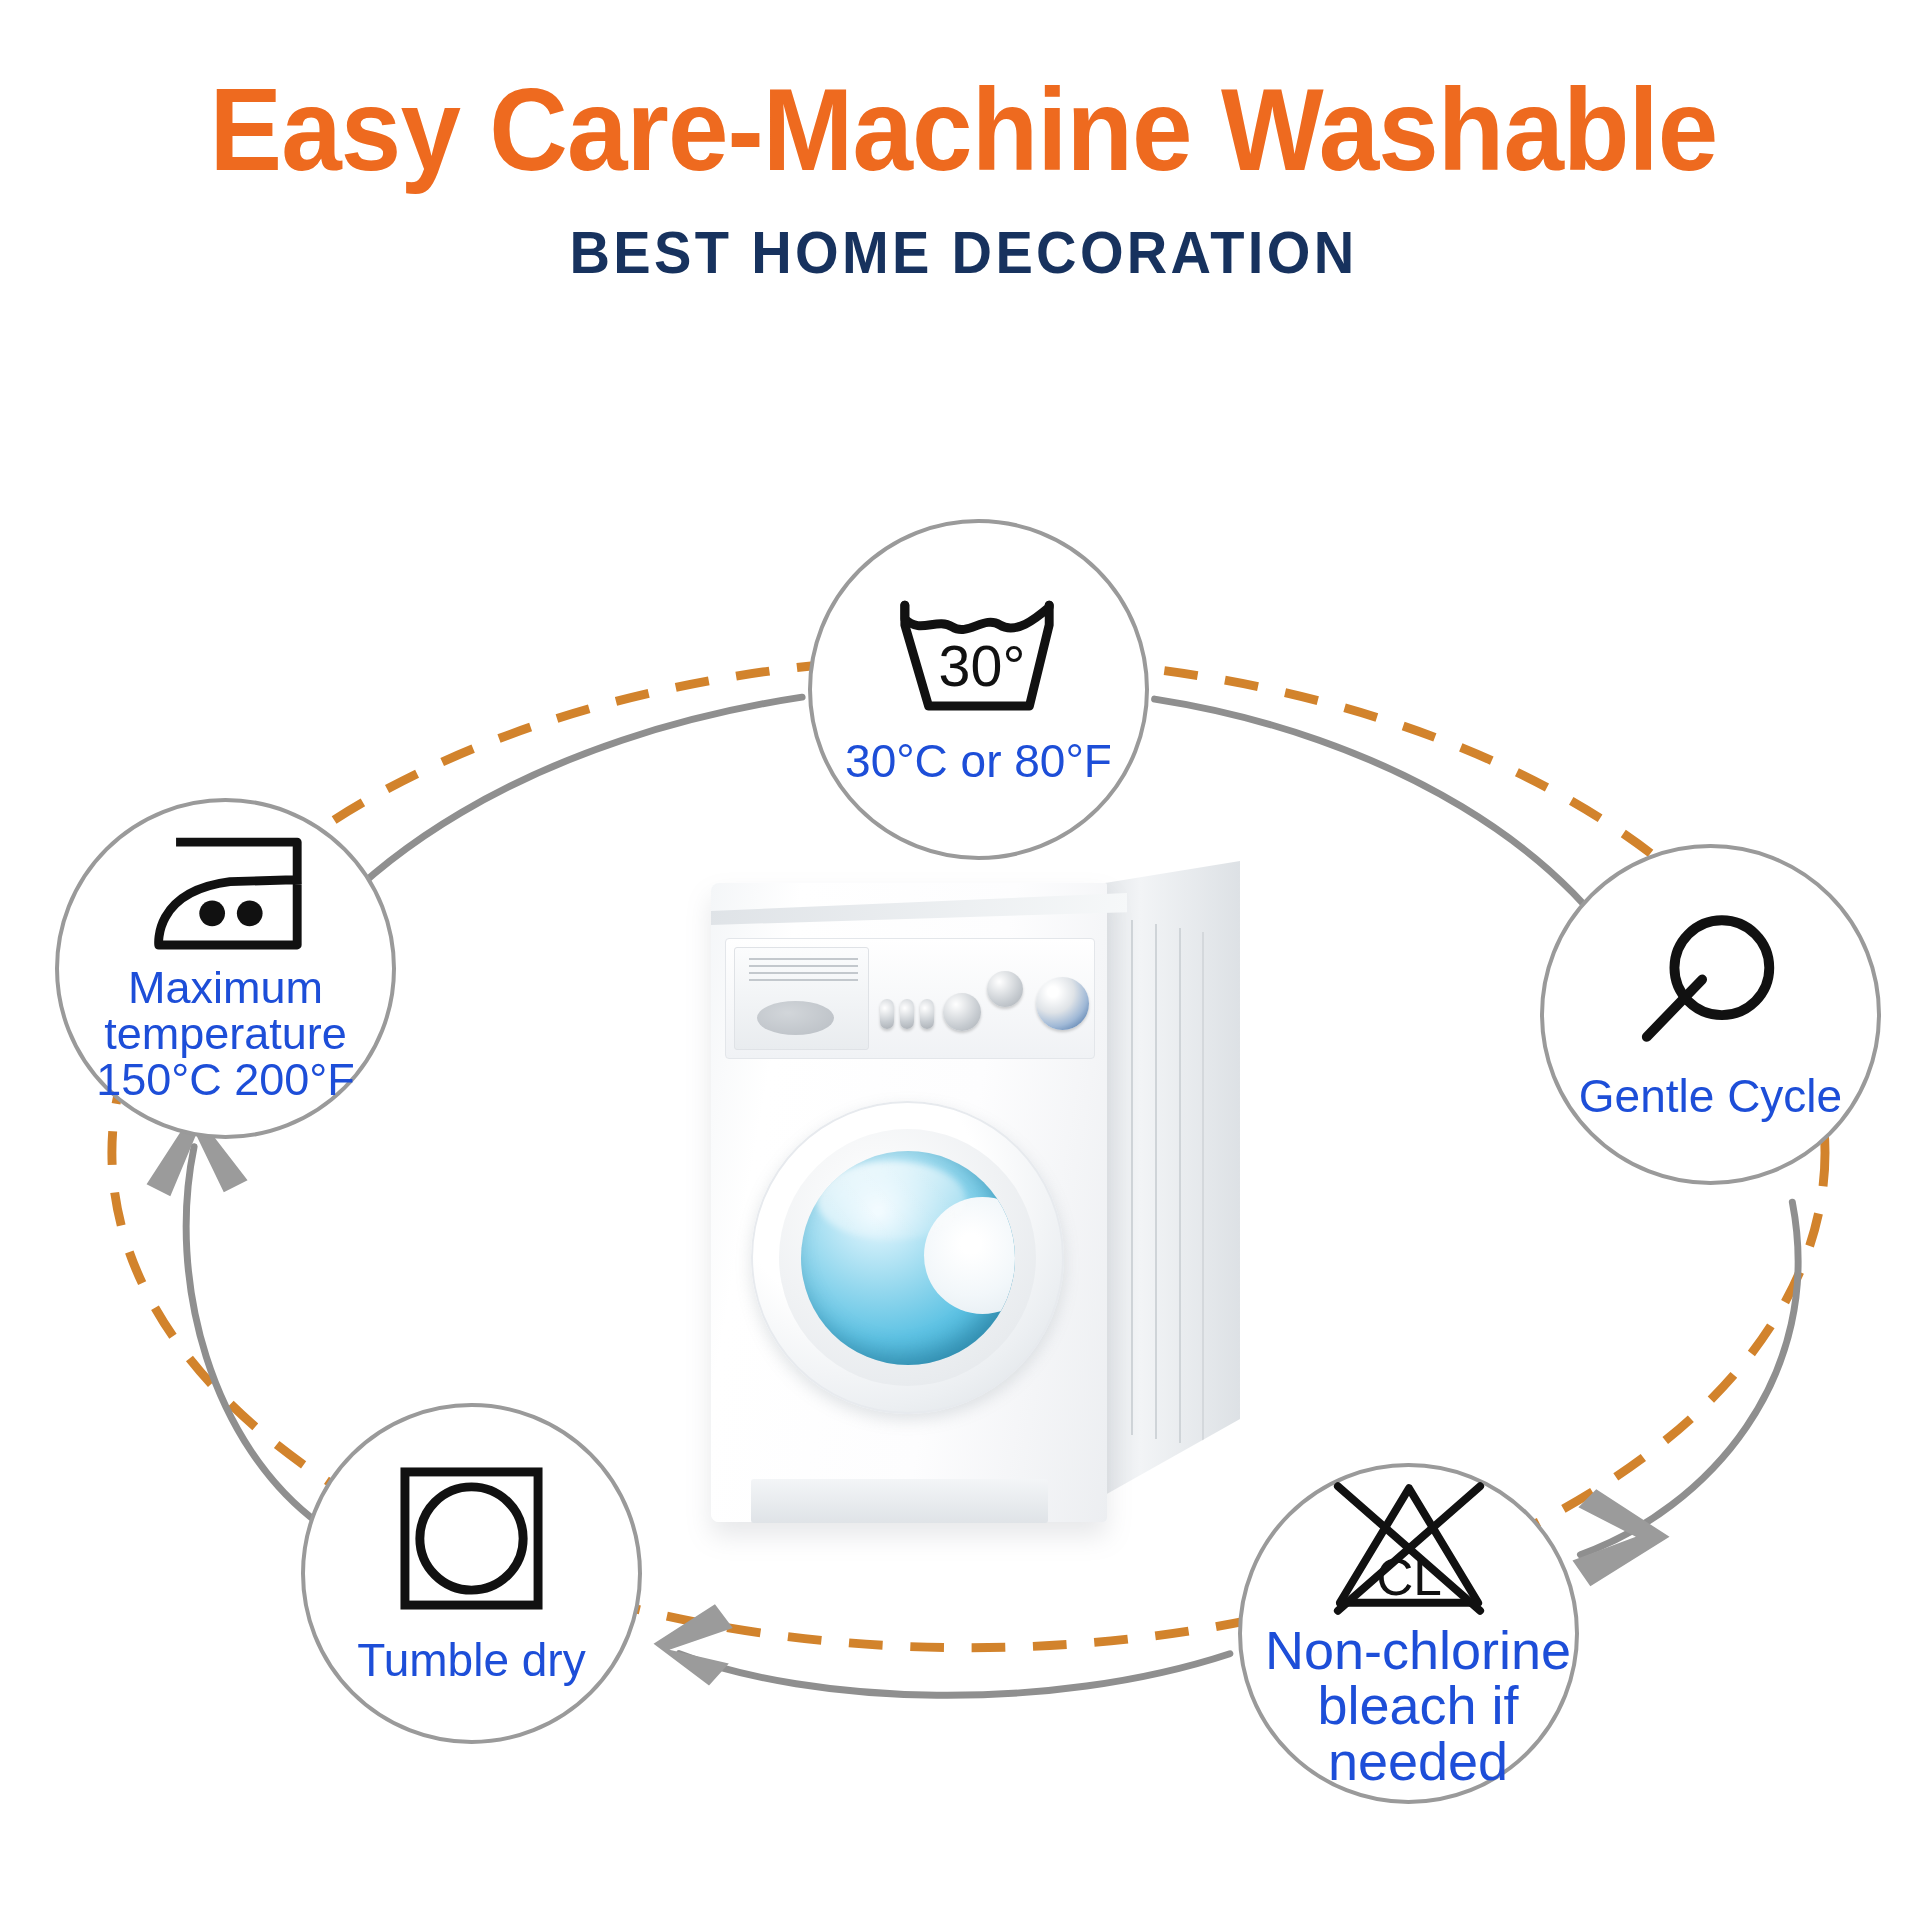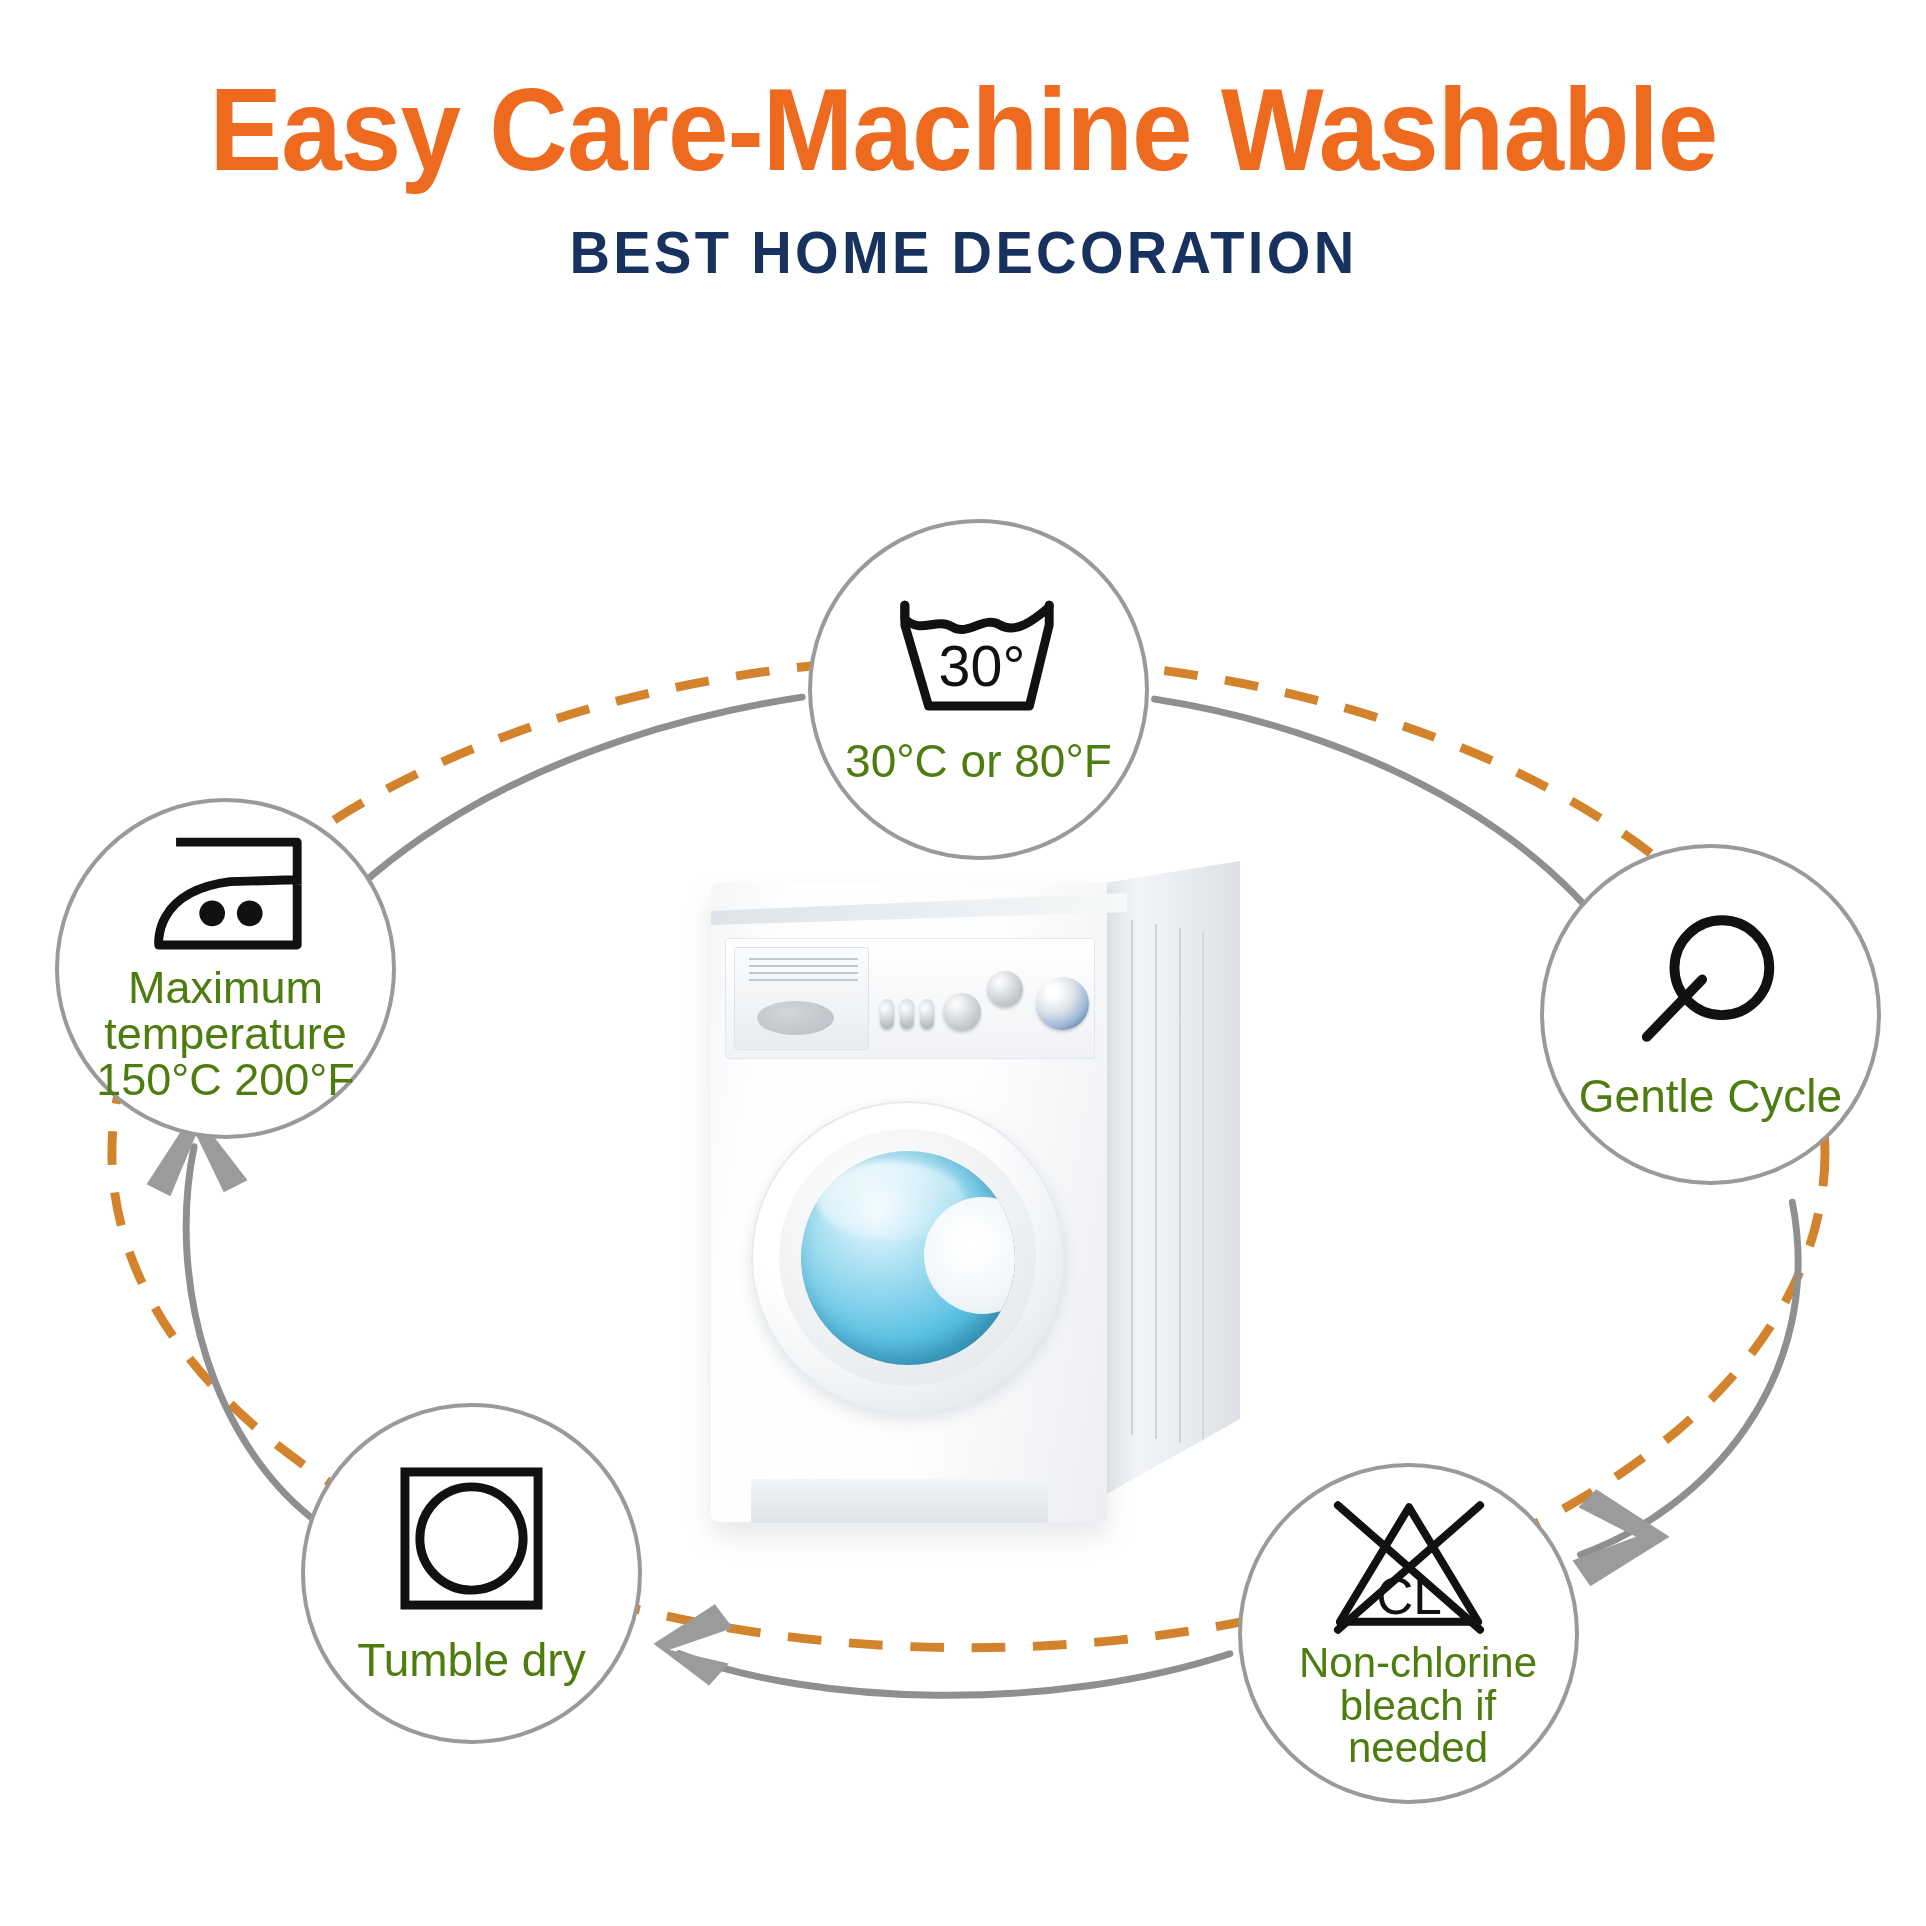--- a/index.html
+++ b/index.html
@@ -203,38 +203,38 @@
     background: #ffffff;
     display: flex;
     flex-direction: column;
     align-items: center;
     justify-content: center;
     z-index: 3;
     text-align: center;
   }
   .bubble .glyph { line-height: 0; text-align: center; }
   .bubble .cap {
-    color: #4d7c0f;
+    color: #1d4ed8;
     font-weight: 400;
     line-height: 1.02;
     font-family: "Liberation Sans Narrow", "Liberation Sans", sans-serif;
     white-space: pre-line;
   }
 
   #b-wash   { left: 808px; top: 519px;  width: 341px; height: 341px; }
   #b-wash .glyph { margin-bottom: 16px; }
   #b-wash .cap { font-size: 46px; }
 
   #b-gentle { left: 1540px; top: 844px; width: 341px; height: 341px; }
   #b-gentle .glyph { margin-bottom: 14px; }
   #b-gentle .cap { font-size: 46px; }
 
   #b-bleach { left: 1238px; top: 1463px; width: 341px; height: 341px; }
   #b-bleach .glyph { margin-bottom: 6px; }
-  #b-bleach .cap { font-size: 42px; margin-left: 19px; }
+  #b-bleach .cap { font-size: 54px; margin-left: 19px; }
 
   #b-tumble { left: 301px; top: 1403px; width: 341px; height: 341px; }
   #b-tumble .glyph { margin-bottom: 24px; }
   #b-tumble .cap { font-size: 46px; }
 
   #b-iron   { left: 55px;  top: 798px;  width: 341px; height: 341px; }
   #b-iron .glyph { margin-bottom: 8px; }
   #b-iron .cap { font-size: 45px; }
 </style>
 </head>

